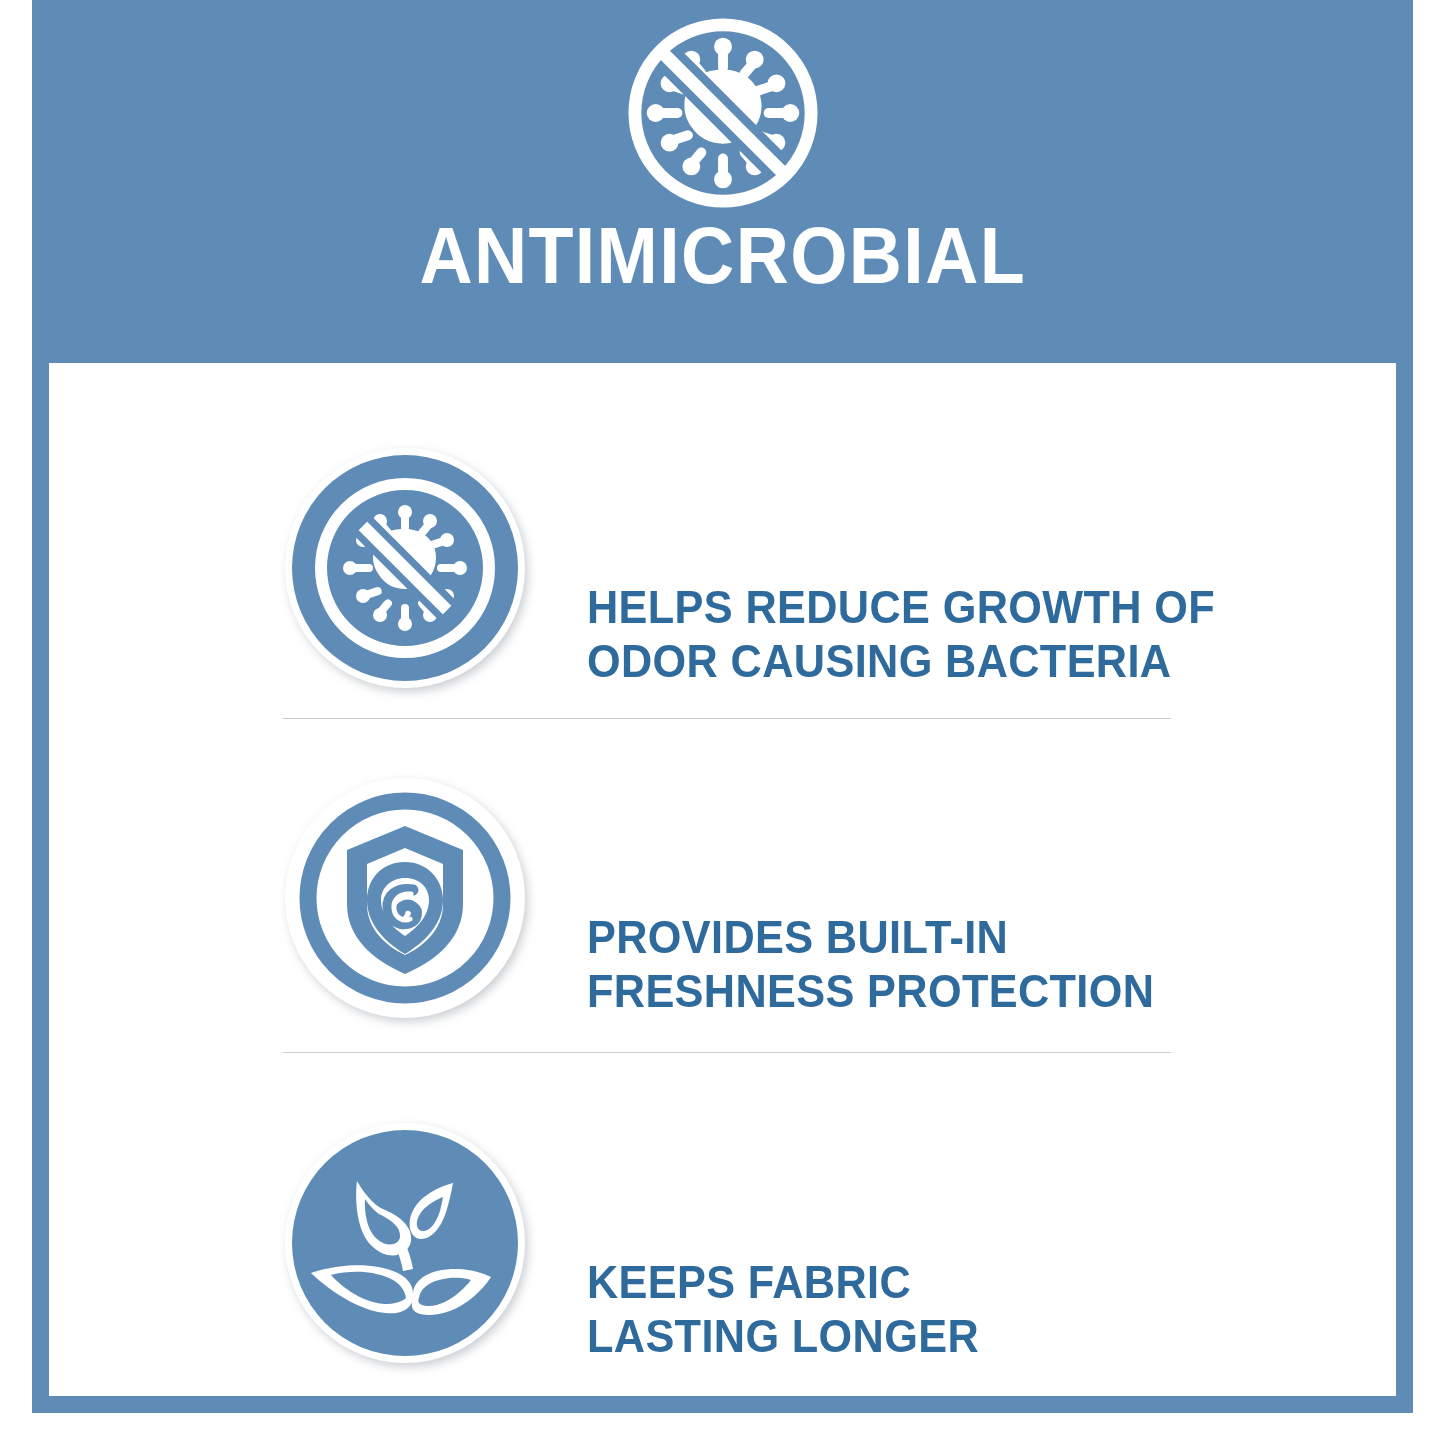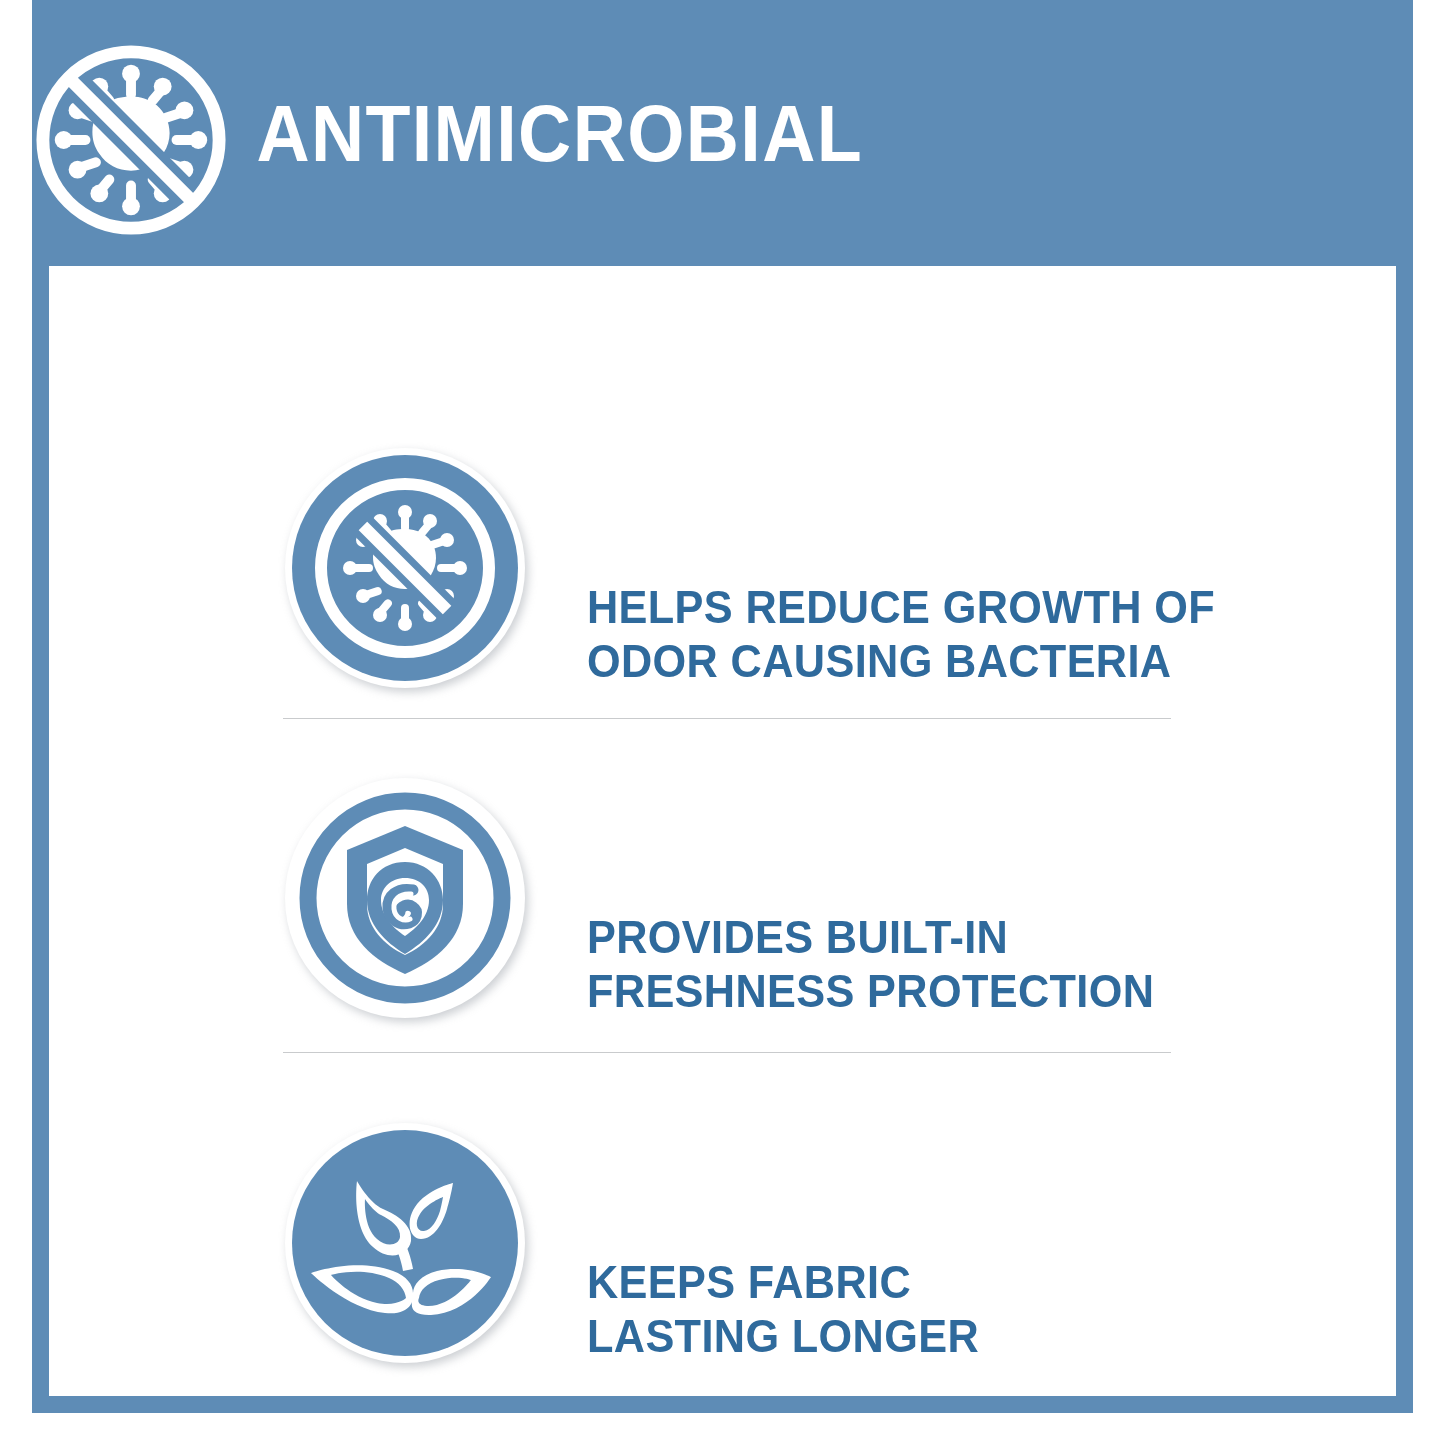--- a/index.html
+++ b/index.html
@@ -37,25 +37,25 @@
     border-top: 0;
     background: transparent;
   }
 
   
   .header {
     position: absolute;
     left: 32px;
     top: 0;
     width: 1381px;
-    height: 266px;
+    height: 363px;
     background: #5e8cb6;
     box-sizing: border-box;
     display: flex;
-    flex-direction: row;
+    flex-direction: column;
     align-items: center;
     justify-content: flex-start;
   }
   .header-icon {
     margin-top: 14px;
     width: 198px;
     height: 198px;
     display: block;
   }
   .header-title {

